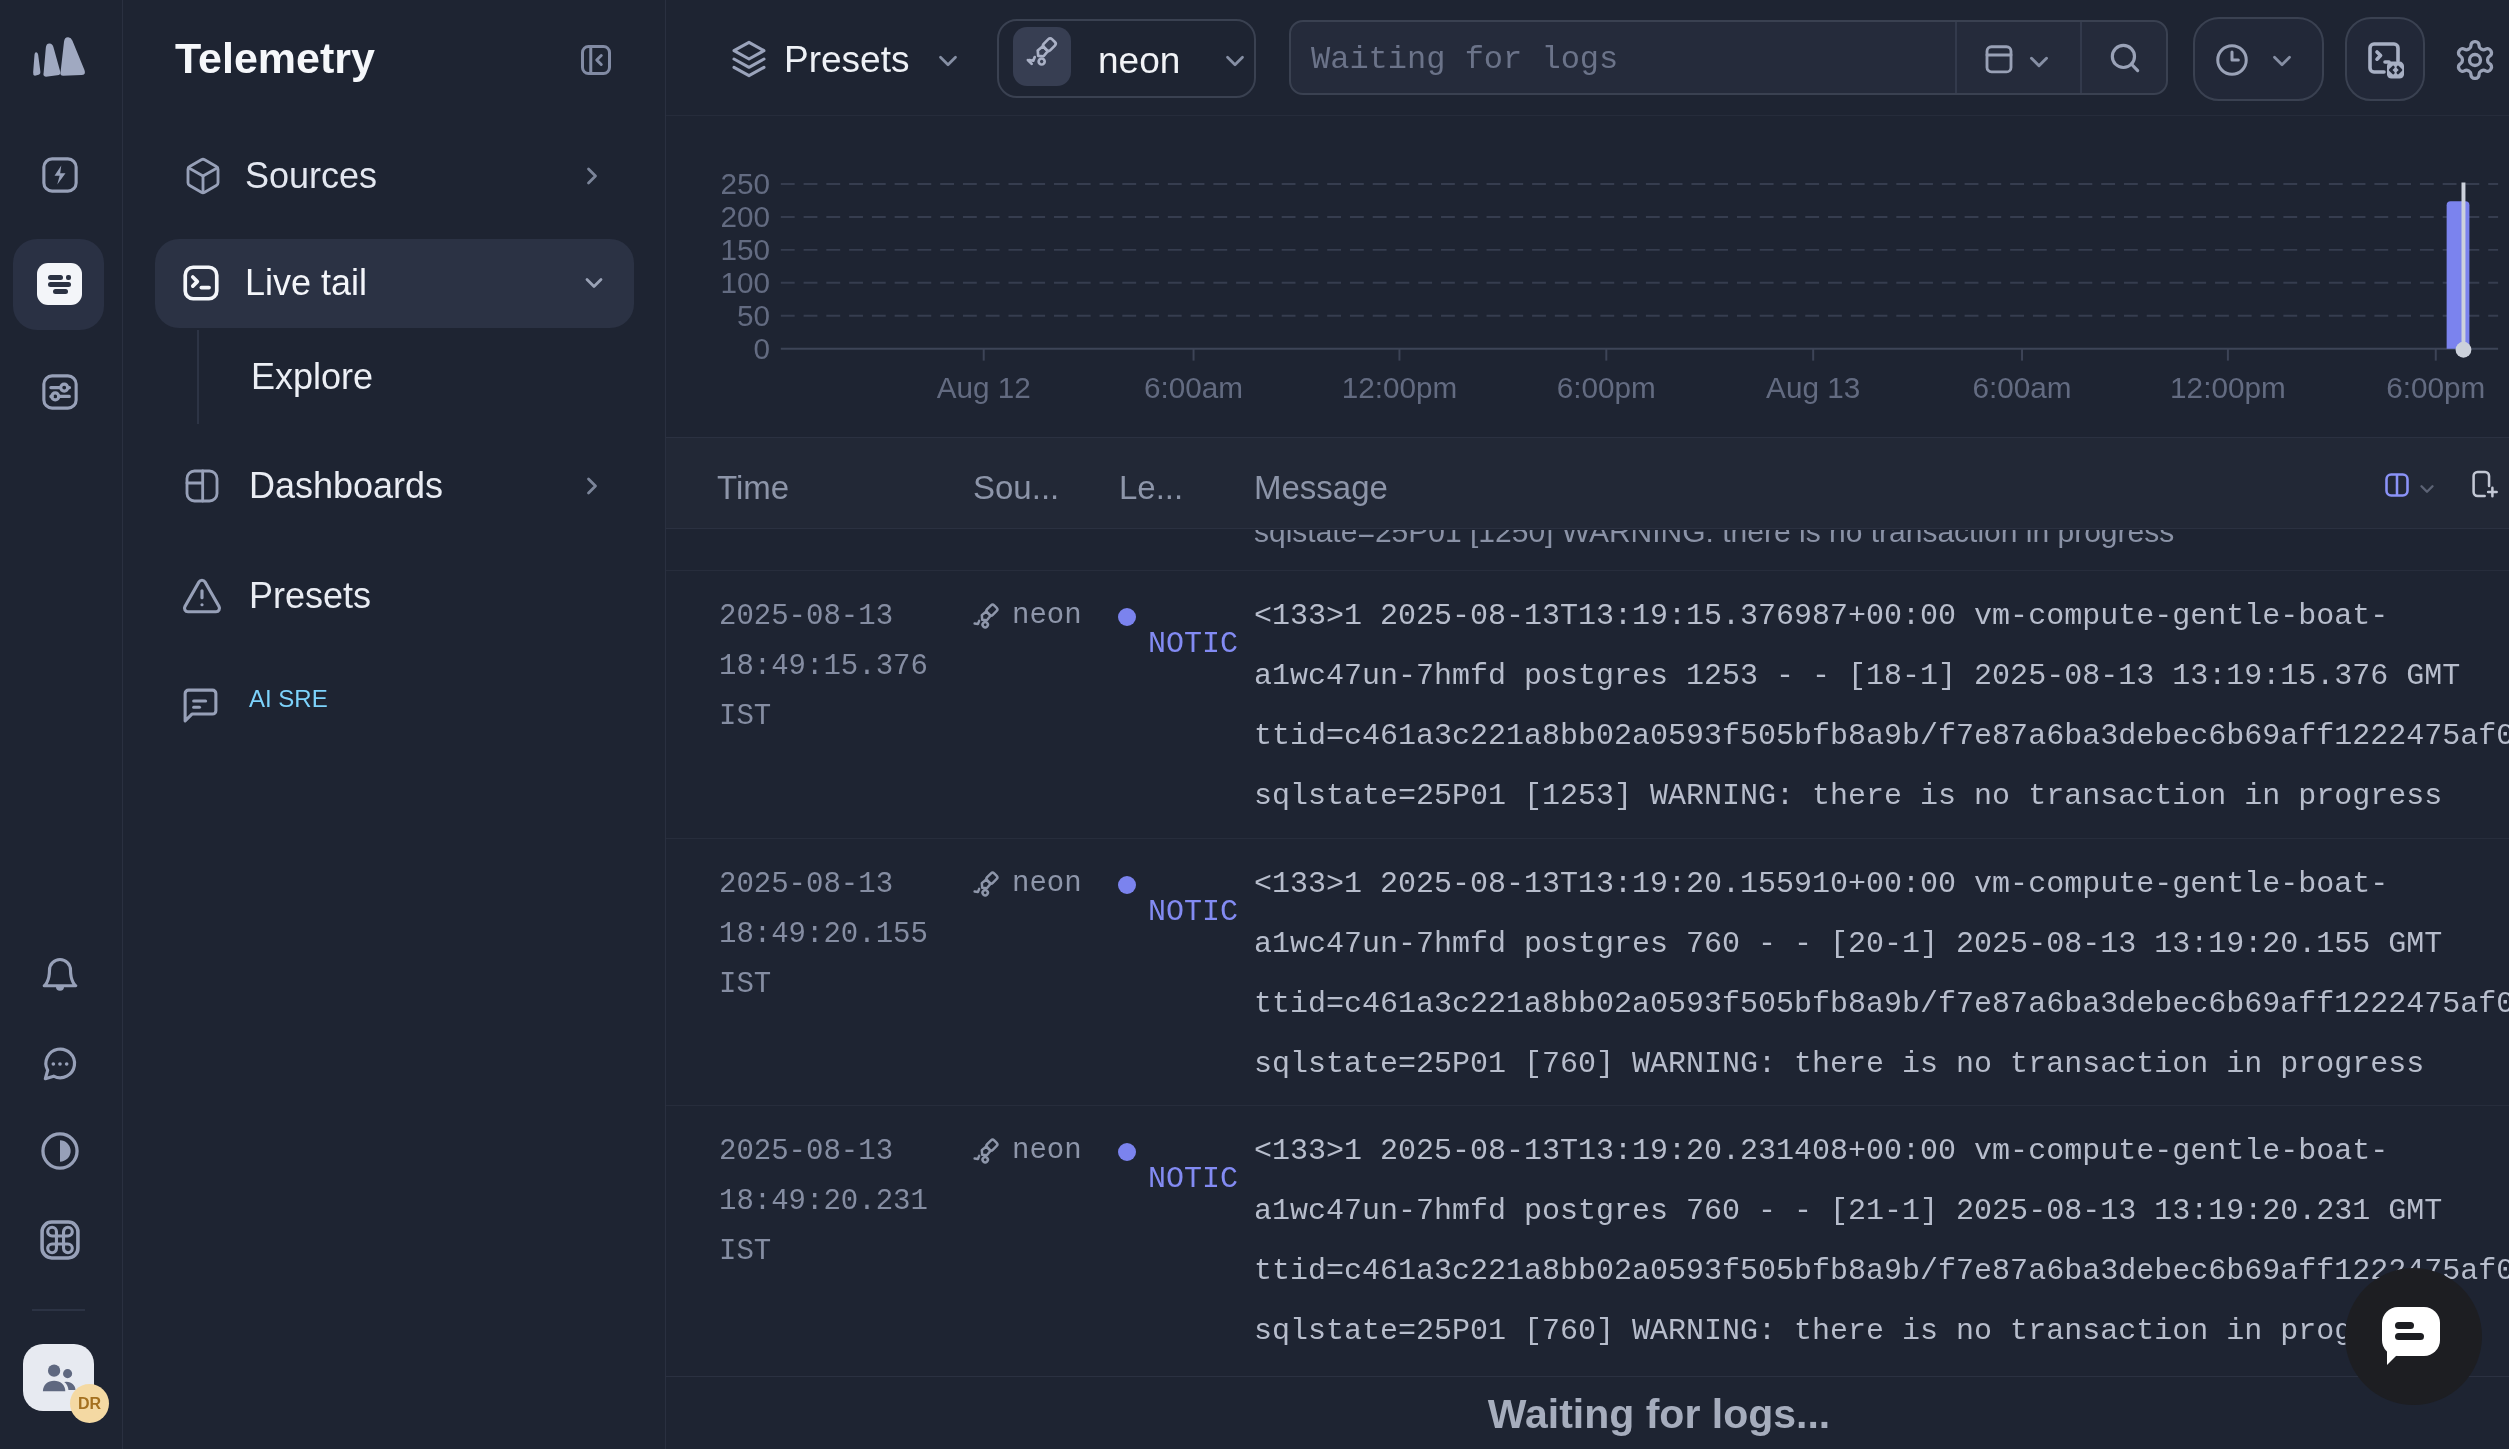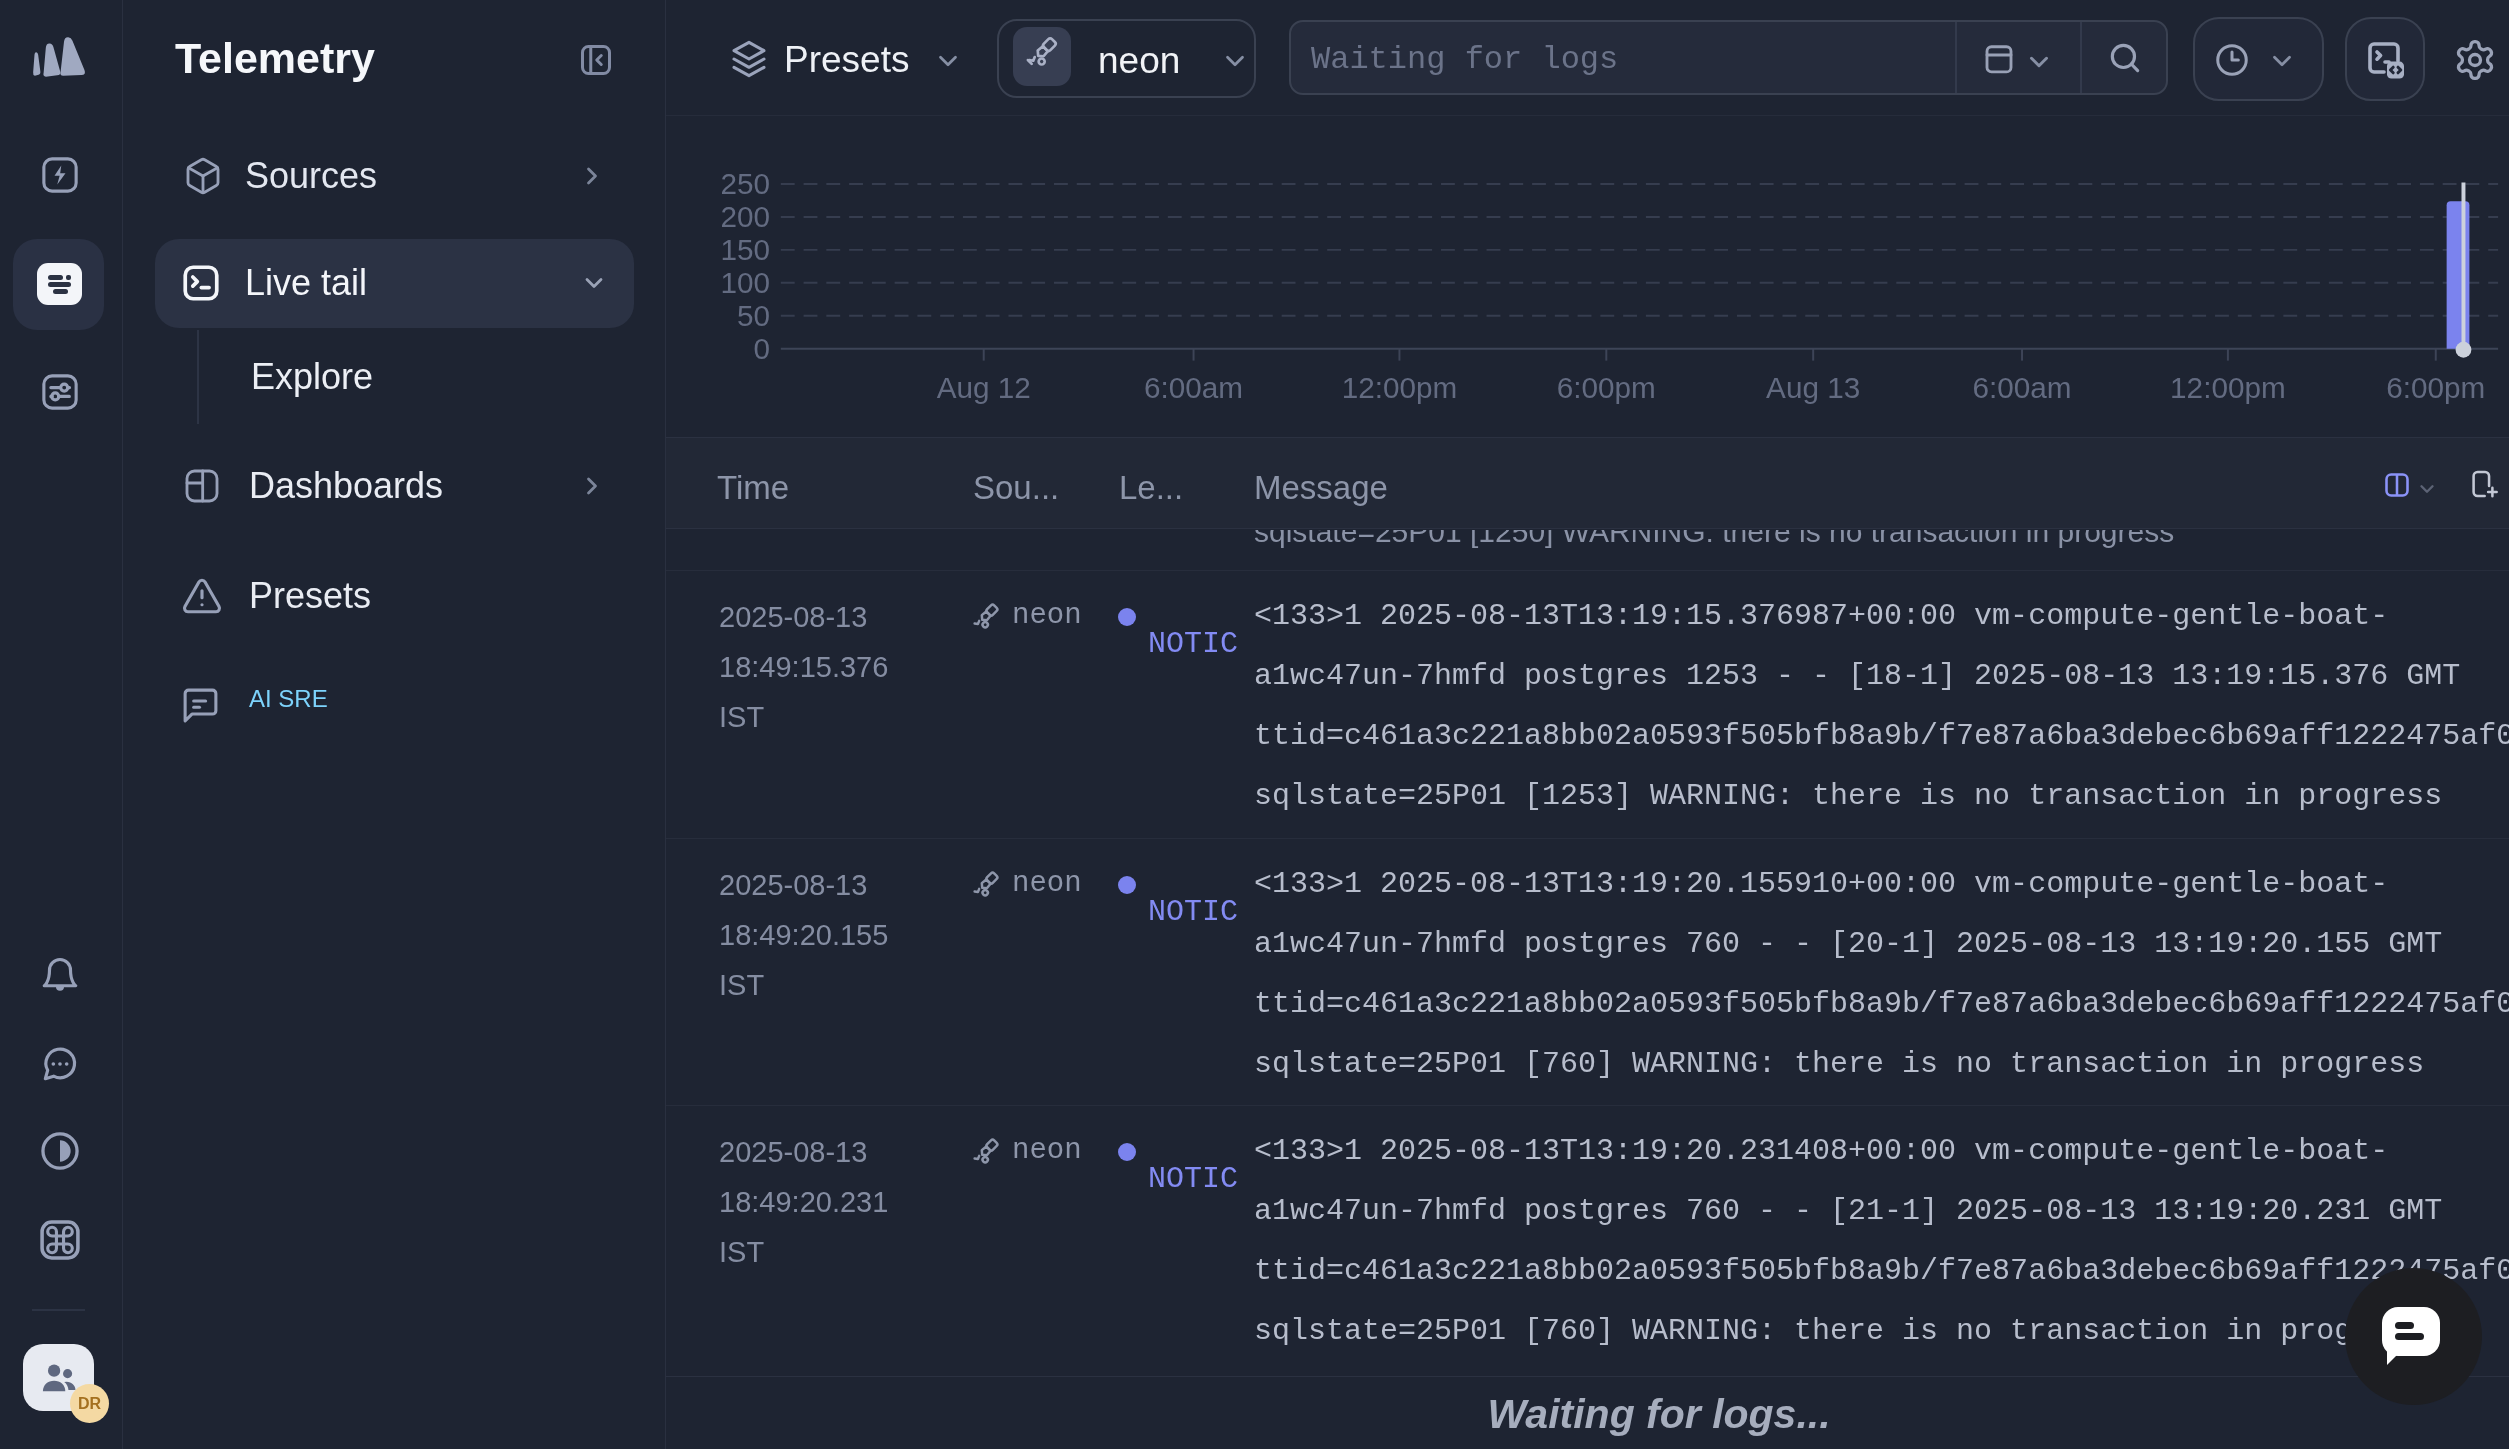--- a/index.html
+++ b/index.html
@@ -22,32 +22,32 @@
             border-bottom:1px solid #262c3b; }
 
   .ctl { position:absolute; border:2px solid #3a4151; border-radius:18px; }
 
   
   #thead { position:absolute; left:0; top:437px; right:0; height:92px;
            background:#222836; border-top:1px solid #2b3141; border-bottom:1px solid #2b3141; }
   .hlbl { position:absolute; top:31px; font-size:33px; color:#8d95a9; }
 
   .row { position:absolute; left:0; right:0; border-top:1px solid #272d3c; }
-  .time { position:absolute; left:53px; top:21px; font-size:29px; line-height:50px; font-family:Liberation Sans, sans-serif;
+  .time { position:absolute; left:53px; top:21px; font-size:29px; line-height:50px; font-family:Liberation Mono, monospace;
           color:#858da2; white-space:pre; }
   .srcic { position:absolute; left:303px; top:29px; }
   .srctx { position:absolute; left:346px; top:28px; font-size:29px; color:#8e96aa; }
   .dot  { position:absolute; left:452px; top:37px; width:18px; height:18px;
           border-radius:50%; background:#7b83ee; }
   .lvl  { position:absolute; left:482px; top:26px; font-size:30px; color:#838bf3;margin-top:30px;}
   .msg  { position:absolute; left:588px; top:15px; font-size:30px; line-height:60px;
           color:#b7bdcc; white-space:pre; }
 
   #footer { position:absolute; left:0; right:0; top:1376px; height:73px;
-            border-top:1px solid #2b3141;font-style:italic; }
+            border-top:1px solid #2b3141; }
 </style>
 </head>
 <body>
 
 <div id="rail">
 
   <svg class="abs" style="left:30px;top:34px" width="57" height="44" viewBox="0 0 58 44">
     <path fill="#a0a9c1" d="M5 42 Q2.8 41.4 3.2 38.5 L4.6 20.5 Q4.8 18.2 6.4 18.3 Q7.9 18.4 8.3 20.8 L10.5 37.5 Q11 40.4 8.7 41.2 Z"></path>
     <path fill="#a0a9c1" d="M16.2 43 Q12.8 42.6 13.9 38.8 L16.1 13.5 Q16.5 9.0 20 9.2 Q22.8 9.4 23.8 12.8 L30.6 37.2 Q31.8 41.4 27.6 41.6 Z"></path>
     <path fill="#a0a9c1" d="M33.8 42 Q29.8 41.8 31.2 37.4 L34.6 7.5 Q35.3 2.6 39 3 Q41.9 3.4 43.2 6.6 L55.4 36.2 Q57.4 41.2 52.2 41.4 Z"></path>

